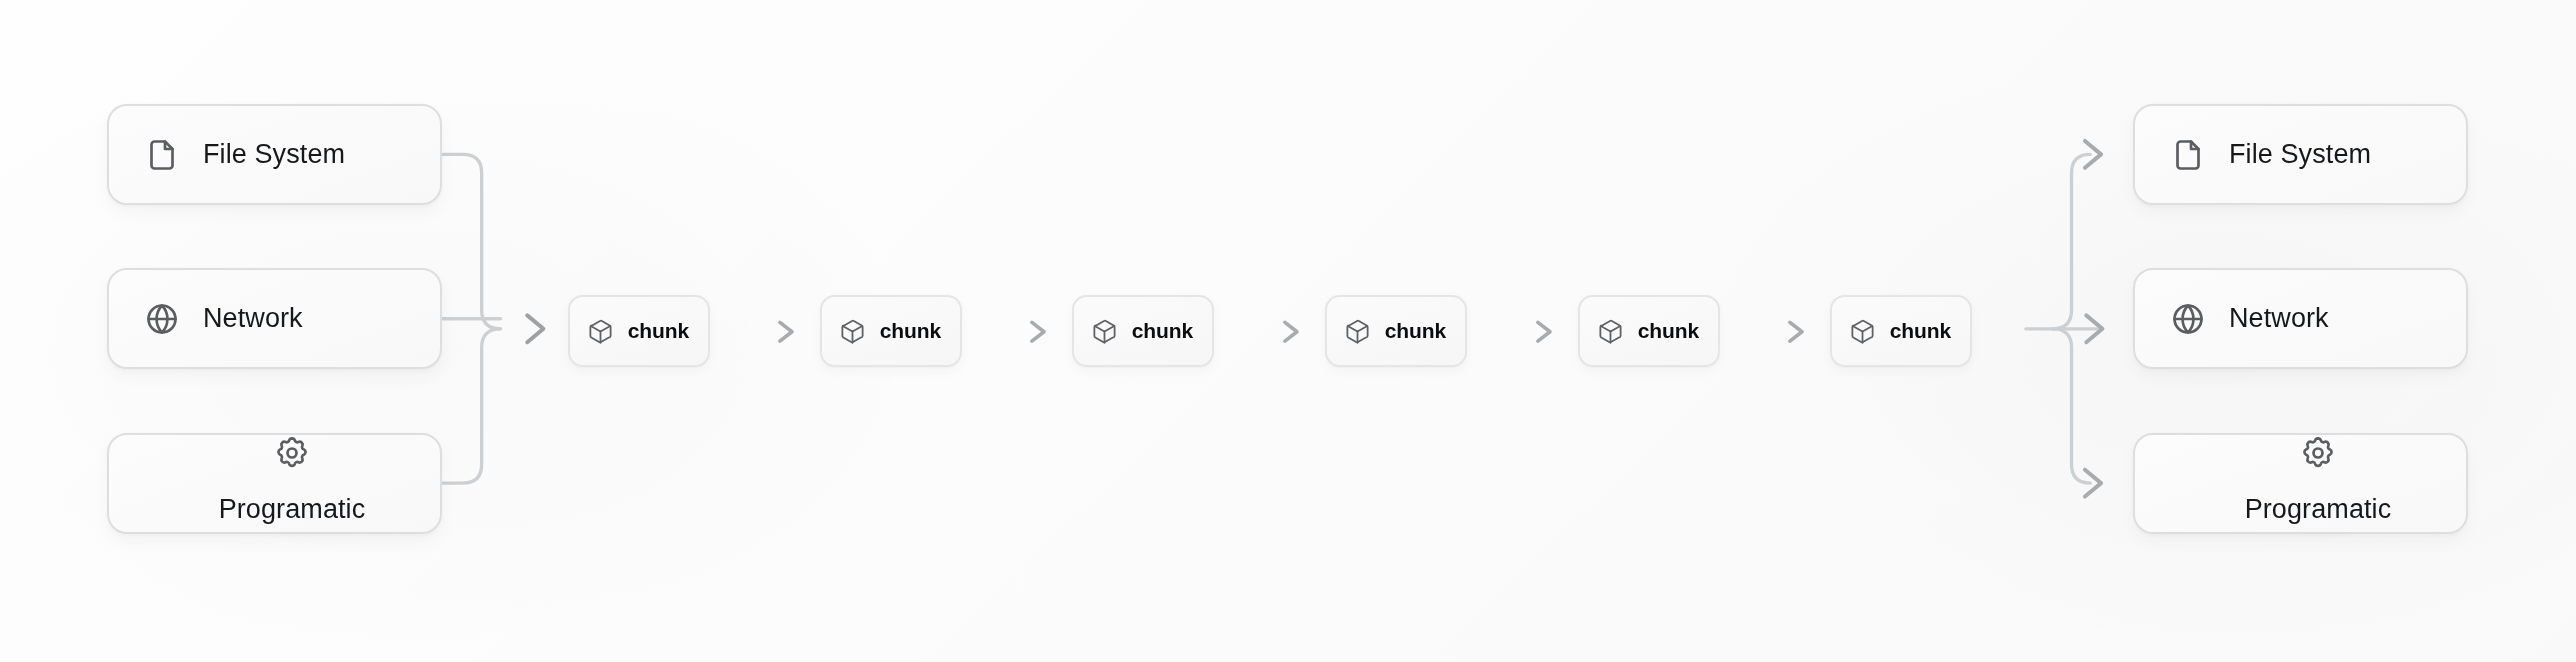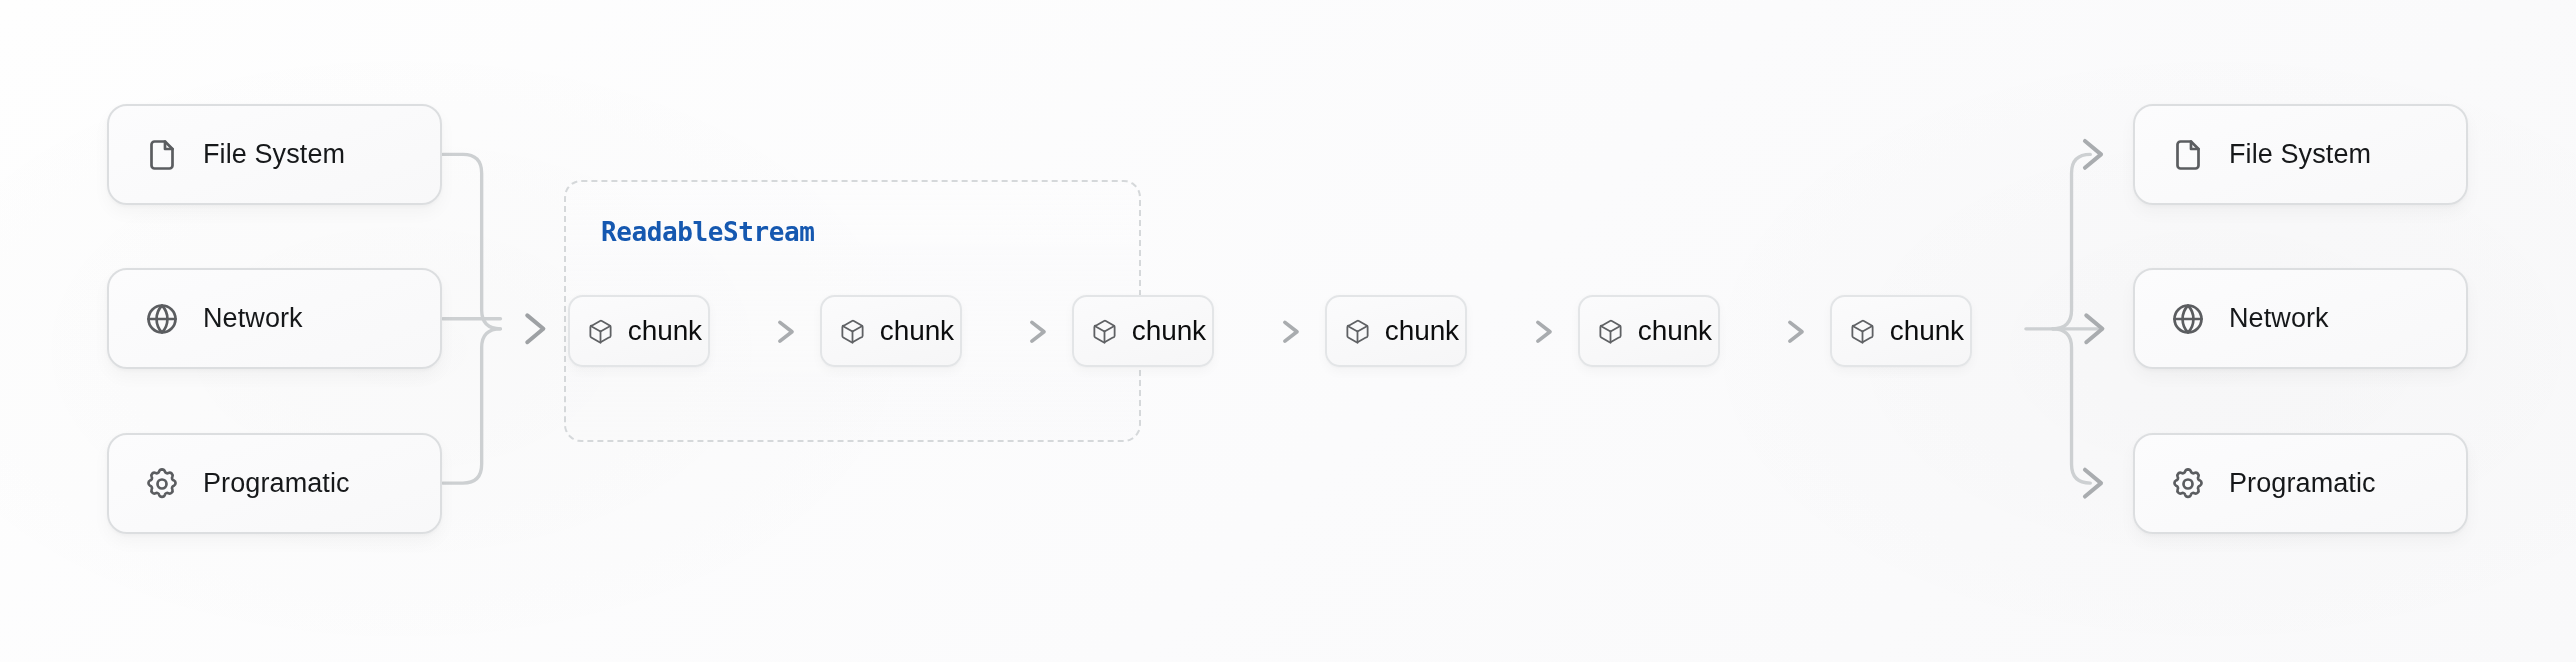--- a/index.html
+++ b/index.html
@@ -60,21 +60,21 @@
     letter-spacing: 0.1px;
     color: #16181a;
     white-space: nowrap;
   }
 
   .col-left  { left: 107px; }
   .col-right { left: 2133px; }
 
   .row-0 { top: 104px; }
   .row-1 { top: 268px; }
-  .row-2 { top: 433px; }
+  .row-2 { top: 433px; flex-direction: column; }
 
   
   .stream-group {
     position: absolute;
     top: 180px;
     height: 262px;
     border: 2px dashed #d5d8da;
     border-radius: 17.4px;
     background: linear-gradient(180deg, rgba(252,252,253,0.55) 0%, rgba(248,248,249,0.35) 100%);
   }
@@ -109,22 +109,22 @@
     padding-left: 17.4px;
   }
   .chunk-pill .ck-icon {
     width: 27px; height: 27px;
     flex: 0 0 27px;
     display: flex; align-items: center; justify-content: center;
     color: #5f6164;
   }
   .chunk-pill .ck-icon svg { display: block; }
   .chunk-pill .ck-label {
-    font-size: 28px;
-    font-weight: 400;
+    font-size: 21px;
+    font-weight: 700;
     color: #0c0d0e;
     letter-spacing: -0.1px;
   }
 
   .chunk-0 { left: 568px; }
   .chunk-1 { left: 820px; }
   .chunk-2 { left: 1072px; }
   .chunk-3 { left: 1325px; }
   .chunk-4 { left: 1578px; }
   .chunk-5 { left: 1830px; }
@@ -208,23 +208,20 @@
   <div class="endpoint-card col-left row-2">
     <span class="ep-icon">
       <svg width="36" height="36" viewBox="0 0 24 24" fill="none" stroke="currentColor" stroke-width="1.8" stroke-linecap="round" stroke-linejoin="round">
         <circle cx="12" cy="12" r="3"></circle>
         <path d="M12 2.2 a2 2 0 0 1 1.9 1.4 a1.6 1.6 0 0 0 2.4 1 a2 2 0 0 1 2.6 2.6 a1.6 1.6 0 0 0 1 2.4 a2 2 0 0 1 0 3.6 a1.6 1.6 0 0 0 -1 2.4 a2 2 0 0 1 -2.6 2.6 a1.6 1.6 0 0 0 -2.4 1 a2 2 0 0 1 -3.8 0 a1.6 1.6 0 0 0 -2.4 -1 a2 2 0 0 1 -2.6 -2.6 a1.6 1.6 0 0 0 -1 -2.4 a2 2 0 0 1 0 -3.6 a1.6 1.6 0 0 0 1 -2.4 a2 2 0 0 1 2.6 -2.6 a1.6 1.6 0 0 0 2.4 -1 a2 2 0 0 1 1.9 -1.4 z"></path>
       </svg>
     </span>
     <span class="ep-label">Programatic</span>
   </div>
 
-  <div class="stream-group grp-readable">
-    <div class="stream-title" style="color:#1558b0;">ReadableStream</div>
-  </div>
 
   <div class="chunk-pill chunk-0">
     <span class="ck-icon">
       <svg width="27" height="27" viewBox="0 0 24 24" fill="none" stroke="currentColor" stroke-width="1.6" stroke-linecap="round" stroke-linejoin="round">
         <path d="M21 16 V8 a1.6 1.6 0 0 0 -0.8 -1.4 l-7 -4 a1.6 1.6 0 0 0 -1.6 0 l-7 4 A1.6 1.6 0 0 0 3 8 v8 a1.6 1.6 0 0 0 0.8 1.4 l7 4 a1.6 1.6 0 0 0 1.6 0 l7 -4 A1.6 1.6 0 0 0 21 16 z"></path>
         <path d="M3.3 7.1 L12 12 l8.7 -4.9"></path>
         <path d="M12 22 V12"></path>
       </svg>
     </span>
     <span class="ck-label">chunk</span>

